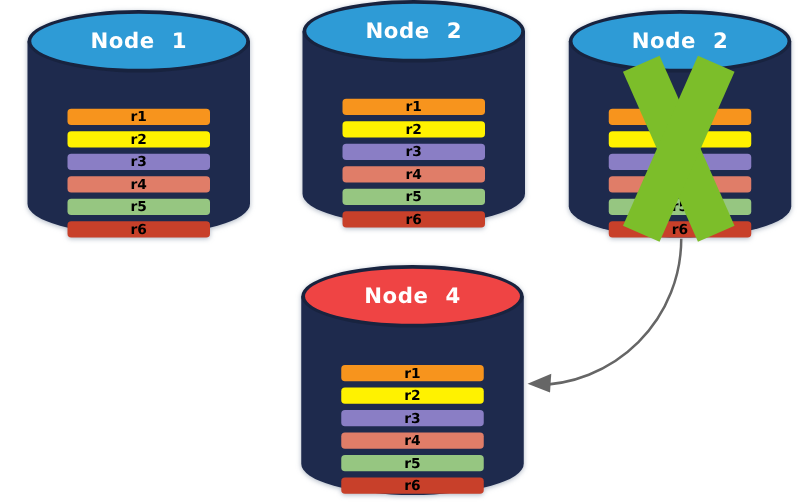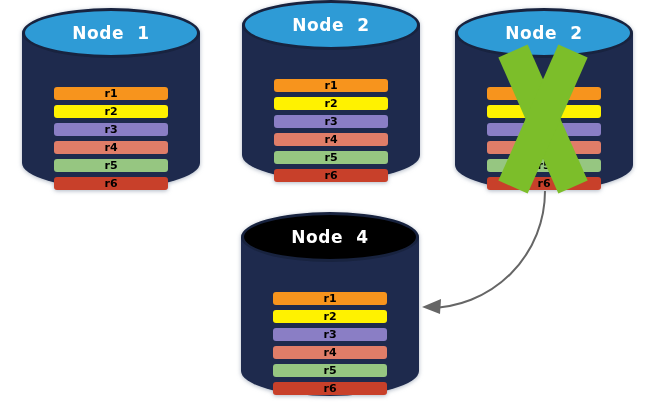--- a/index.html
+++ b/index.html
@@ -87,21 +87,21 @@
       <div class="bar" style="background: rgb(255, 242, 0);">r2</div>
       <div class="bar" style="background: rgb(138, 126, 197);">r3</div>
       <div class="bar" style="background: rgb(224, 125, 104);">r4</div>
       <div class="bar" style="background: rgb(150, 198, 129);">r5</div>
       <div class="bar" style="background: rgb(200, 64, 42);">r6</div>
     </div>
   </div>
 
   <div class="node node-4">
     <div class="cyl-body" style="background: rgb(30, 42, 77);"></div>
-    <div class="cyl-top" style="background: #000000;">
+    <div class="cyl-top" style="background: #ef4444;">
       <span class="node-title">Node 4</span>
     </div>
     <div class="bars">
       <div class="bar" style="background: rgb(247, 148, 29);">r1</div>
       <div class="bar" style="background: rgb(255, 242, 0);">r2</div>
       <div class="bar" style="background: rgb(138, 126, 197);">r3</div>
       <div class="bar" style="background: rgb(224, 125, 104);">r4</div>
       <div class="bar" style="background: rgb(150, 198, 129);">r5</div>
       <div class="bar" style="background: rgb(200, 64, 42);">r6</div>
     </div>

